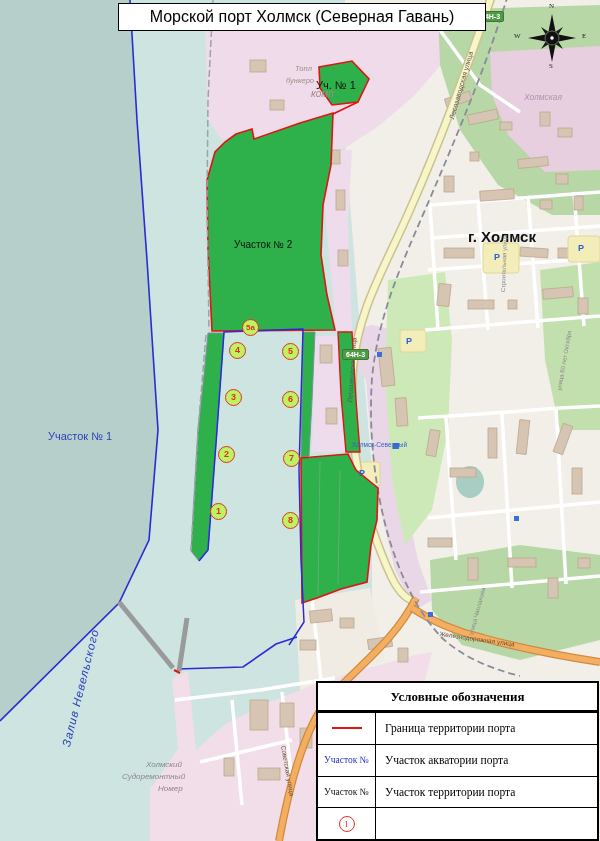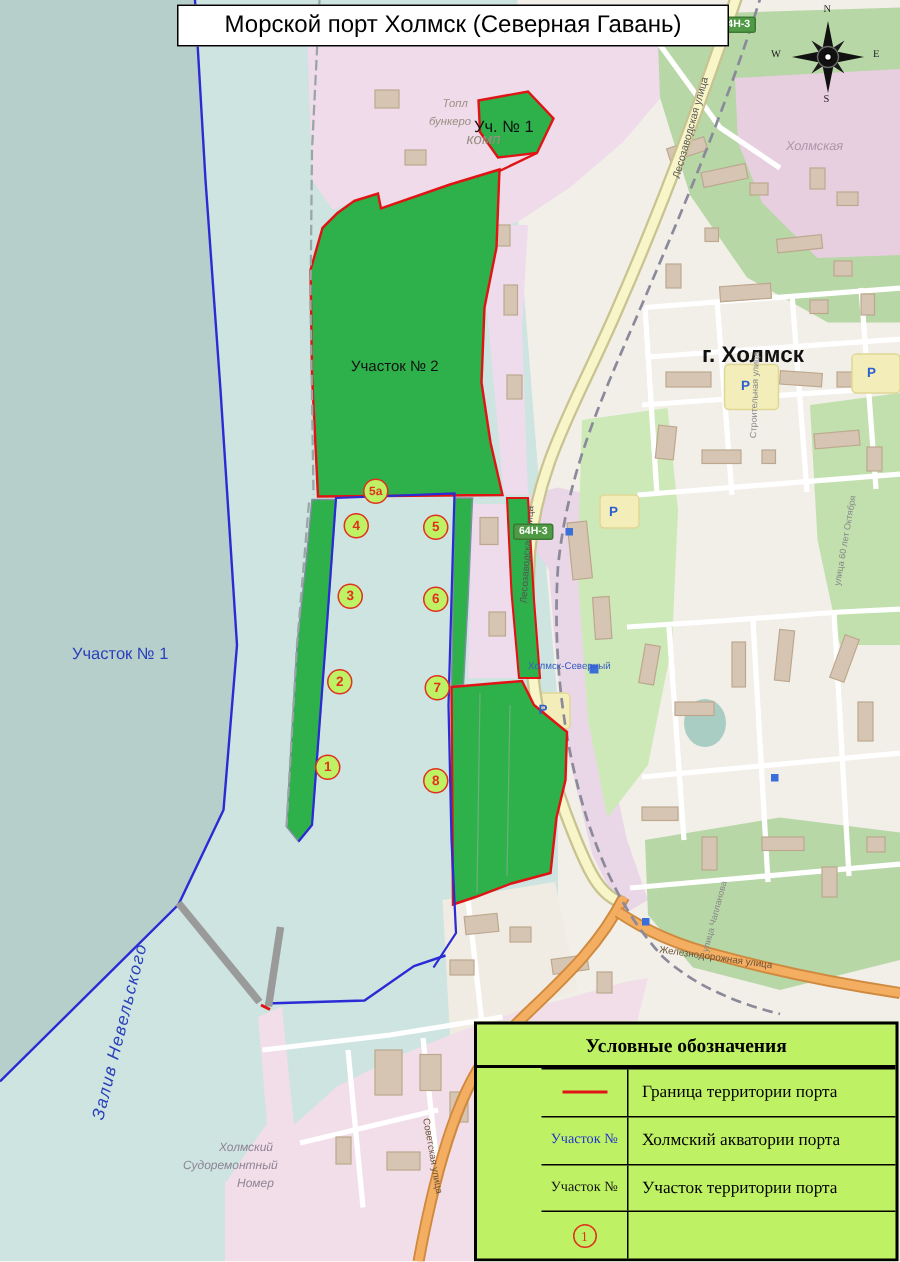--- a/index.html
+++ b/index.html
@@ -14,25 +14,25 @@
   .berth{position:absolute;width:15px;height:15px;border:1.6px solid #e03020;
     border-radius:50%;background:#bef264;color:#e03020;font-weight:bold;font-size:9px;
     line-height:15px;text-align:center;z-index:6;}
   .badge{position:absolute;z-index:6;background:#4f9b45;color:#fff;font-size:7px;
     font-weight:bold;padding:1px 3px;border-radius:2px;border:1px solid #3c7a34;}
   .pletter{position:absolute;z-index:6;color:#2b5fd0;font-weight:bold;font-size:9px;}
   .compass-letter{position:absolute;z-index:6;font-size:7px;color:#222;
     font-family:"Liberation Serif",serif;}
   
   .legend{position:absolute;left:316px;top:681px;width:279px;height:156px;
-    background:#bef264;border:2px solid #000;z-index:11;display:flex;flex-direction:column;
+    background:#ffffff;border:2px solid #000;z-index:11;display:flex;flex-direction:column;
     font-family:"Liberation Serif",serif;}
   .legend-header{height:27px;border-bottom:2px solid #000;display:flex;
     align-items:center;justify-content:center;font-weight:bold;font-size:13px;}
-  .legend-row{flex:1;display:flex;align-items:stretch;border-top:1.5px solid #000;margin-left:43px;}
+  .legend-row{flex:1;display:flex;align-items:stretch;border-top:1.5px solid #000;}
   .legend-row:first-of-type{border-top:none;}
   .legend-sym{width:57px;border-right:1.5px solid #000;display:flex;
     align-items:center;justify-content:center;flex:none;}
   .legend-txt{flex:1;display:flex;align-items:center;padding-left:9px;font-size:11.5px;}
   .sym-line-red{width:30px;border-top:2.5px solid #e01414;}
   .sym-line-blue{width:30px;border-top:2.5px solid #2222cc;}
   .sym-area{font-size:9.5px;}
   .sym-area.blue{color:#2233cc;}
   .sym-area.black{color:#111;}
   .sym-circle{width:14px;height:14px;border:1.5px solid #e03020;border-radius:50%;
@@ -253,21 +253,21 @@
   <div class="legend-row">
     <div class="legend-sym">
           <div class="sym-line-red"></div>
         </div>
     <div class="legend-txt">Граница территории порта</div>
   </div>
   <div class="legend-row">
     <div class="legend-sym">
           <div class="sym-area blue">Участок №</div>
         </div>
-    <div class="legend-txt">Холмский акватории порта</div>
+    <div class="legend-txt">Участок акватории порта</div>
   </div>
   <div class="legend-row">
     <div class="legend-sym">
           <div class="sym-area black">Участок №</div>
         </div>
     <div class="legend-txt">Участок территории порта</div>
   </div>
   <div class="legend-row">
     <div class="legend-sym">
           <div class="sym-circle">1</div>

